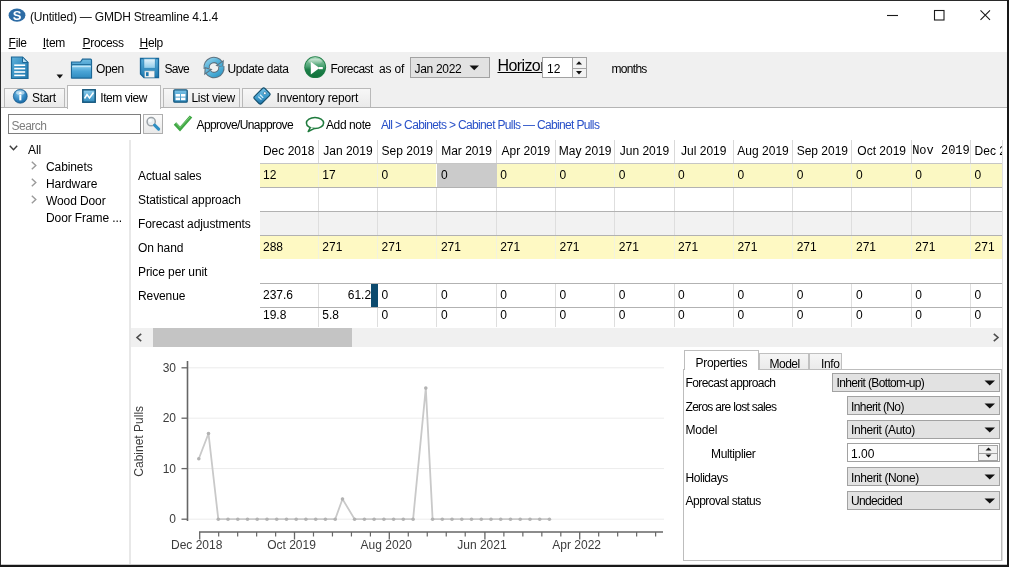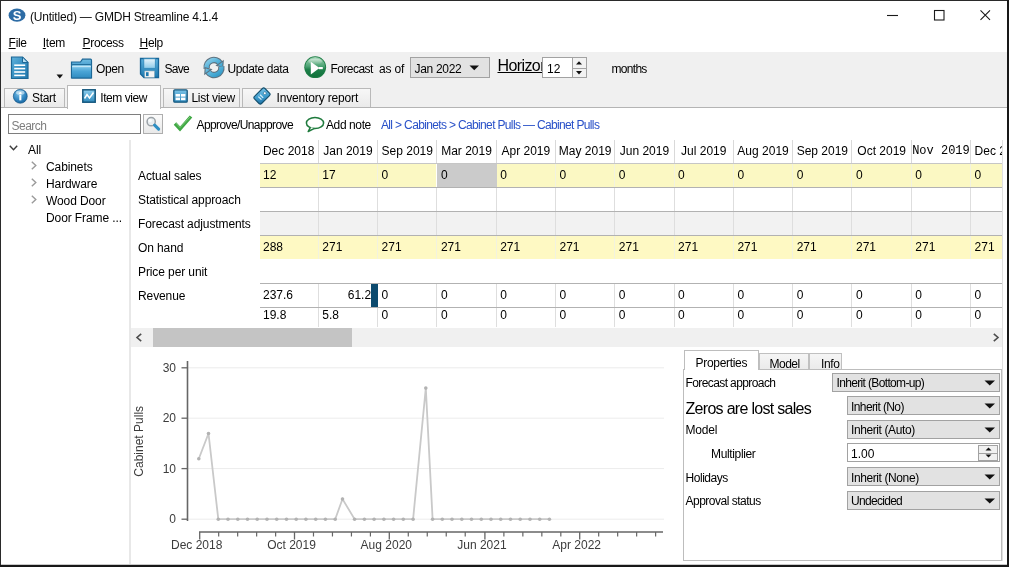--- a/index.html
+++ b/index.html
@@ -442,21 +442,21 @@
 <div style="position:absolute;left:684px;top:349.5px;width:74.5px;height:20px;background:#fff;border:1px solid #bdbdbd;border-bottom:none;"></div>
 <div style="position:absolute;left:695.5px;top:355.5px;font-size:12px;letter-spacing:-0.3px;">Properties</div>
 <div style="position:absolute;left:769.5px;top:356.5px;font-size:12px;letter-spacing:-0.5px;">Model</div>
 <div style="position:absolute;left:821px;top:356.5px;font-size:12px;letter-spacing:-0.4px;">Info</div>
 <div style="position:absolute;left:685.5px;top:376.2px;font-size:12px;letter-spacing:-0.6px;white-space:nowrap;">Forecast approach</div>
 <div style="position:absolute;left:832px;top:372.5px;width:168px;height:19px;background:#e2e2e2;border:1px solid #a2a2a2;"></div>
 <div style="position:absolute;left:836.5px;top:376.2px;font-size:12px;letter-spacing:-0.65px;white-space:nowrap;">Inherit (Bottom-up)</div>
 <svg class="ab" style="left:983.5px;top:379.5px" width="12" height="6">
     <path d="M0.5 0.5 L11 0.5 L5.75 5.5 Z" fill="#111"></path>
   </svg>
-<div style="position:absolute;left:685.5px;top:399.8px;font-size:16px;letter-spacing:-0.7px;white-space:nowrap;text-align:right;">Zeros are lost sales</div>
+<div style="position:absolute;left:685.5px;top:399.8px;font-size:12px;letter-spacing:-0.7px;white-space:nowrap;text-align:right;">Zeros are lost sales</div>
 <div style="position:absolute;left:846.5px;top:396.1px;width:153.5px;height:19px;background:#e2e2e2;border:1px solid #a2a2a2;"></div>
 <div style="position:absolute;left:851.0px;top:399.8px;font-size:12px;letter-spacing:-0.6px;white-space:nowrap;">Inherit (No)</div>
 <svg class="ab" style="left:983.5px;top:403.1px" width="12" height="6">
     <path d="M0.5 0.5 L11 0.5 L5.75 5.5 Z" fill="#111"></path>
   </svg>
 <div style="position:absolute;left:685.5px;top:423.4px;font-size:12px;letter-spacing:-0.2px;white-space:nowrap;">Model</div>
 <div style="position:absolute;left:846.5px;top:419.7px;width:153.5px;height:19px;background:#e2e2e2;border:1px solid #a2a2a2;"></div>
 <div style="position:absolute;left:851.0px;top:423.4px;font-size:12px;letter-spacing:-0.4px;white-space:nowrap;">Inherit (Auto)</div>
 <svg class="ab" style="left:983.5px;top:426.7px" width="12" height="6">
     <path d="M0.5 0.5 L11 0.5 L5.75 5.5 Z" fill="#111"></path>

